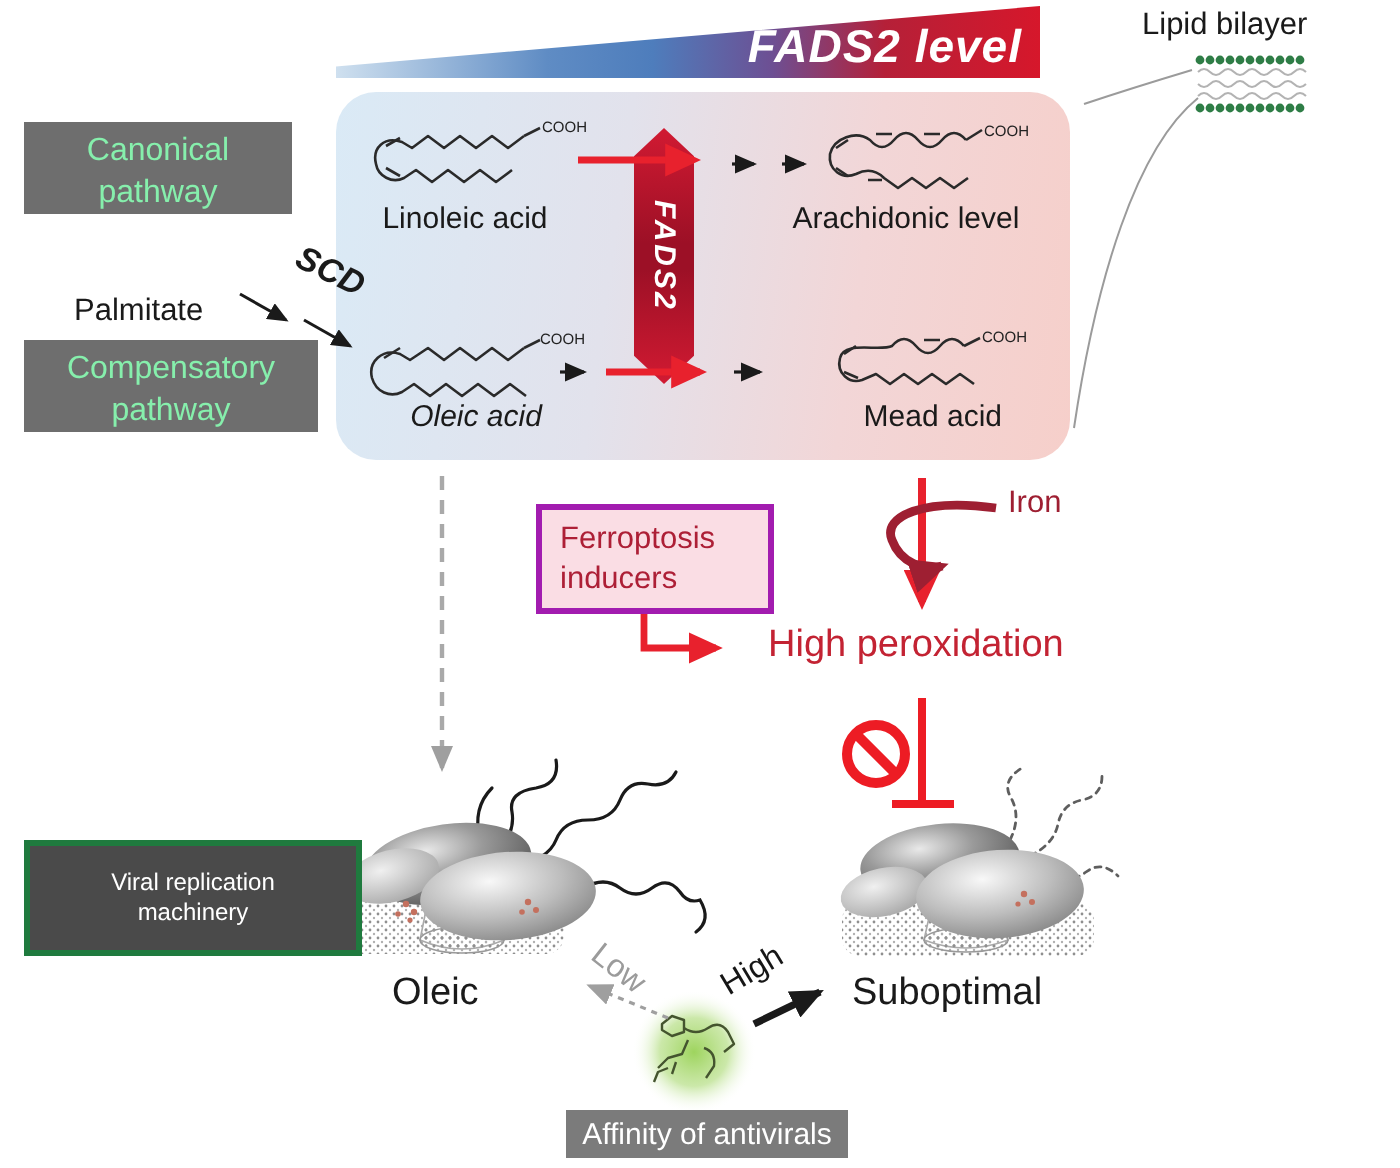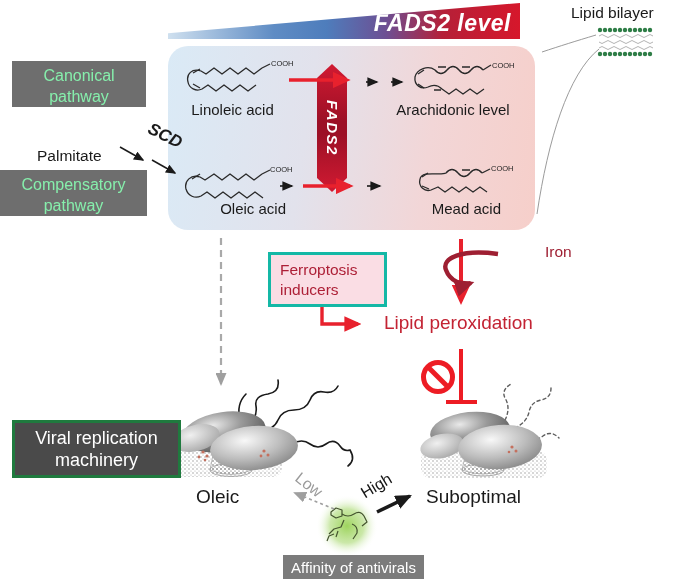--- a/index.html
+++ b/index.html
@@ -34,45 +34,45 @@
   #fads2-arrow span{
     writing-mode:vertical-rl;text-orientation:mixed;
     color:#fff;font-weight:bold;font-style:italic;font-size:15px;letter-spacing:1.5px;
   }
   
   .graybox{
     background:#6e6e6e;color:#86efac;text-align:center;white-space:pre-line;
     display:flex;align-items:flex-end;justify-content:center;line-height:1.28;font-size:16px;z-index:4;
   }
   #canonical-box{left:12px;top:61px;width:134px;height:46px;}
-  #compensatory-box{left:0;top:170px;width:147px;height:46px;}
+  #compensatory-box{left:12px;top:170px;width:147px;height:46px;}
   #viral-box{
     left:12px;top:420px;width:163px;height:52px;background:#4a4a4a;border:3px solid #1f7a3e;
     color:#fff;text-align:center;white-space:pre-line;display:flex;align-items:center;justify-content:center;
-    line-height:1.25;font-size:18px;z-index:4;
+    line-height:1.25;font-size:12px;z-index:4;
   }
   #affinity-box{
     left:283px;top:555px;width:141px;height:24px;background:#7b7b7b;color:#fff;
     display:flex;align-items:center;justify-content:center;font-size:15px;z-index:4;
   }
   
   #ferroptosis-box{
-    left:268px;top:252px;width:104px;height:49px;background:#fadde4;border:3px solid #14b8a6;
+    left:268px;top:252px;width:104px;height:49px;background:#fadde4;border:3px solid #a21caf;
     color:#ad1f36;font-size:15.5px;line-height:1.25;white-space:pre-line;
     display:flex;align-items:center;padding-left:9px;z-index:4;
   }
   .txt{z-index:4;}
   #lbl-lipid-bilayer{left:571px;top:4px;font-size:15.5px;}
   #lbl-linoleic{left:180px;top:101px;width:105px;text-align:center;font-size:15px;}
   #lbl-arachidonic{left:391px;top:101px;width:124px;text-align:center;font-size:15px;}
-  #lbl-oleic{left:190px;top:200px;width:96px;text-align:right;font-size:15px;}
+  #lbl-oleic{left:190px;top:200px;width:96px;text-align:center;font-size:15px;font-style:italic;}
   #lbl-mead{left:405px;top:200px;width:96px;text-align:right;font-size:15px;}
   #lbl-palmitate{left:37px;top:147px;font-size:15.5px;}
   #lbl-scd{left:147px;top:126px;font-size:17px;font-style:italic;font-weight:600;transform:rotate(26deg);}
-  #lbl-iron{left:504px;top:243px;font-size:15.5px;color:#9e1f32;margin-left:41px;}
+  #lbl-iron{left:504px;top:243px;font-size:15.5px;color:#9e1f32;}
   #lbl-lipid-perox{left:384px;top:312px;font-size:19px;color:#c32333;}
   #lbl-active{left:196px;top:486px;width:100px;font-size:19px;}
   #lbl-suboptimal{left:426px;top:486px;width:120px;font-size:19px;}
   #lbl-low{left:294px;top:476px;font-size:16px;color:#9b9b9b;transform:rotate(38deg);}
   #lbl-high{left:360px;top:477px;font-size:16px;color:#161616;transform:rotate(-31deg);}
   #overlay{left:0;top:0;z-index:3;pointer-events:none;}
 </style>
 </head>
 <body>
 
@@ -302,21 +302,21 @@
   <div id="lbl-mead" class="abs txt">Mead acid</div>
 
   <div id="lbl-palmitate" class="abs txt">Palmitate</div>
   <div id="lbl-scd" class="abs txt">SCD</div>
 
   <div id="ferroptosis-box" class="abs">
     <span>Ferroptosis
 inducers</span>
   </div>
   <div id="lbl-iron" class="abs txt">Iron</div>
-  <div id="lbl-lipid-perox" class="abs txt">Lipid peroxidation</div>
+  <div id="lbl-lipid-perox" class="abs txt">High peroxidation</div>
 
   <div id="viral-box" class="abs">
     <span>Viral replication
 machinery</span>
   </div>
 
   <div id="lbl-active" class="abs txt">Oleic</div>
   <div id="lbl-suboptimal" class="abs txt">Suboptimal</div>
   <div id="lbl-low" class="abs txt">Low</div>
   <div id="lbl-high" class="abs txt">High</div>

